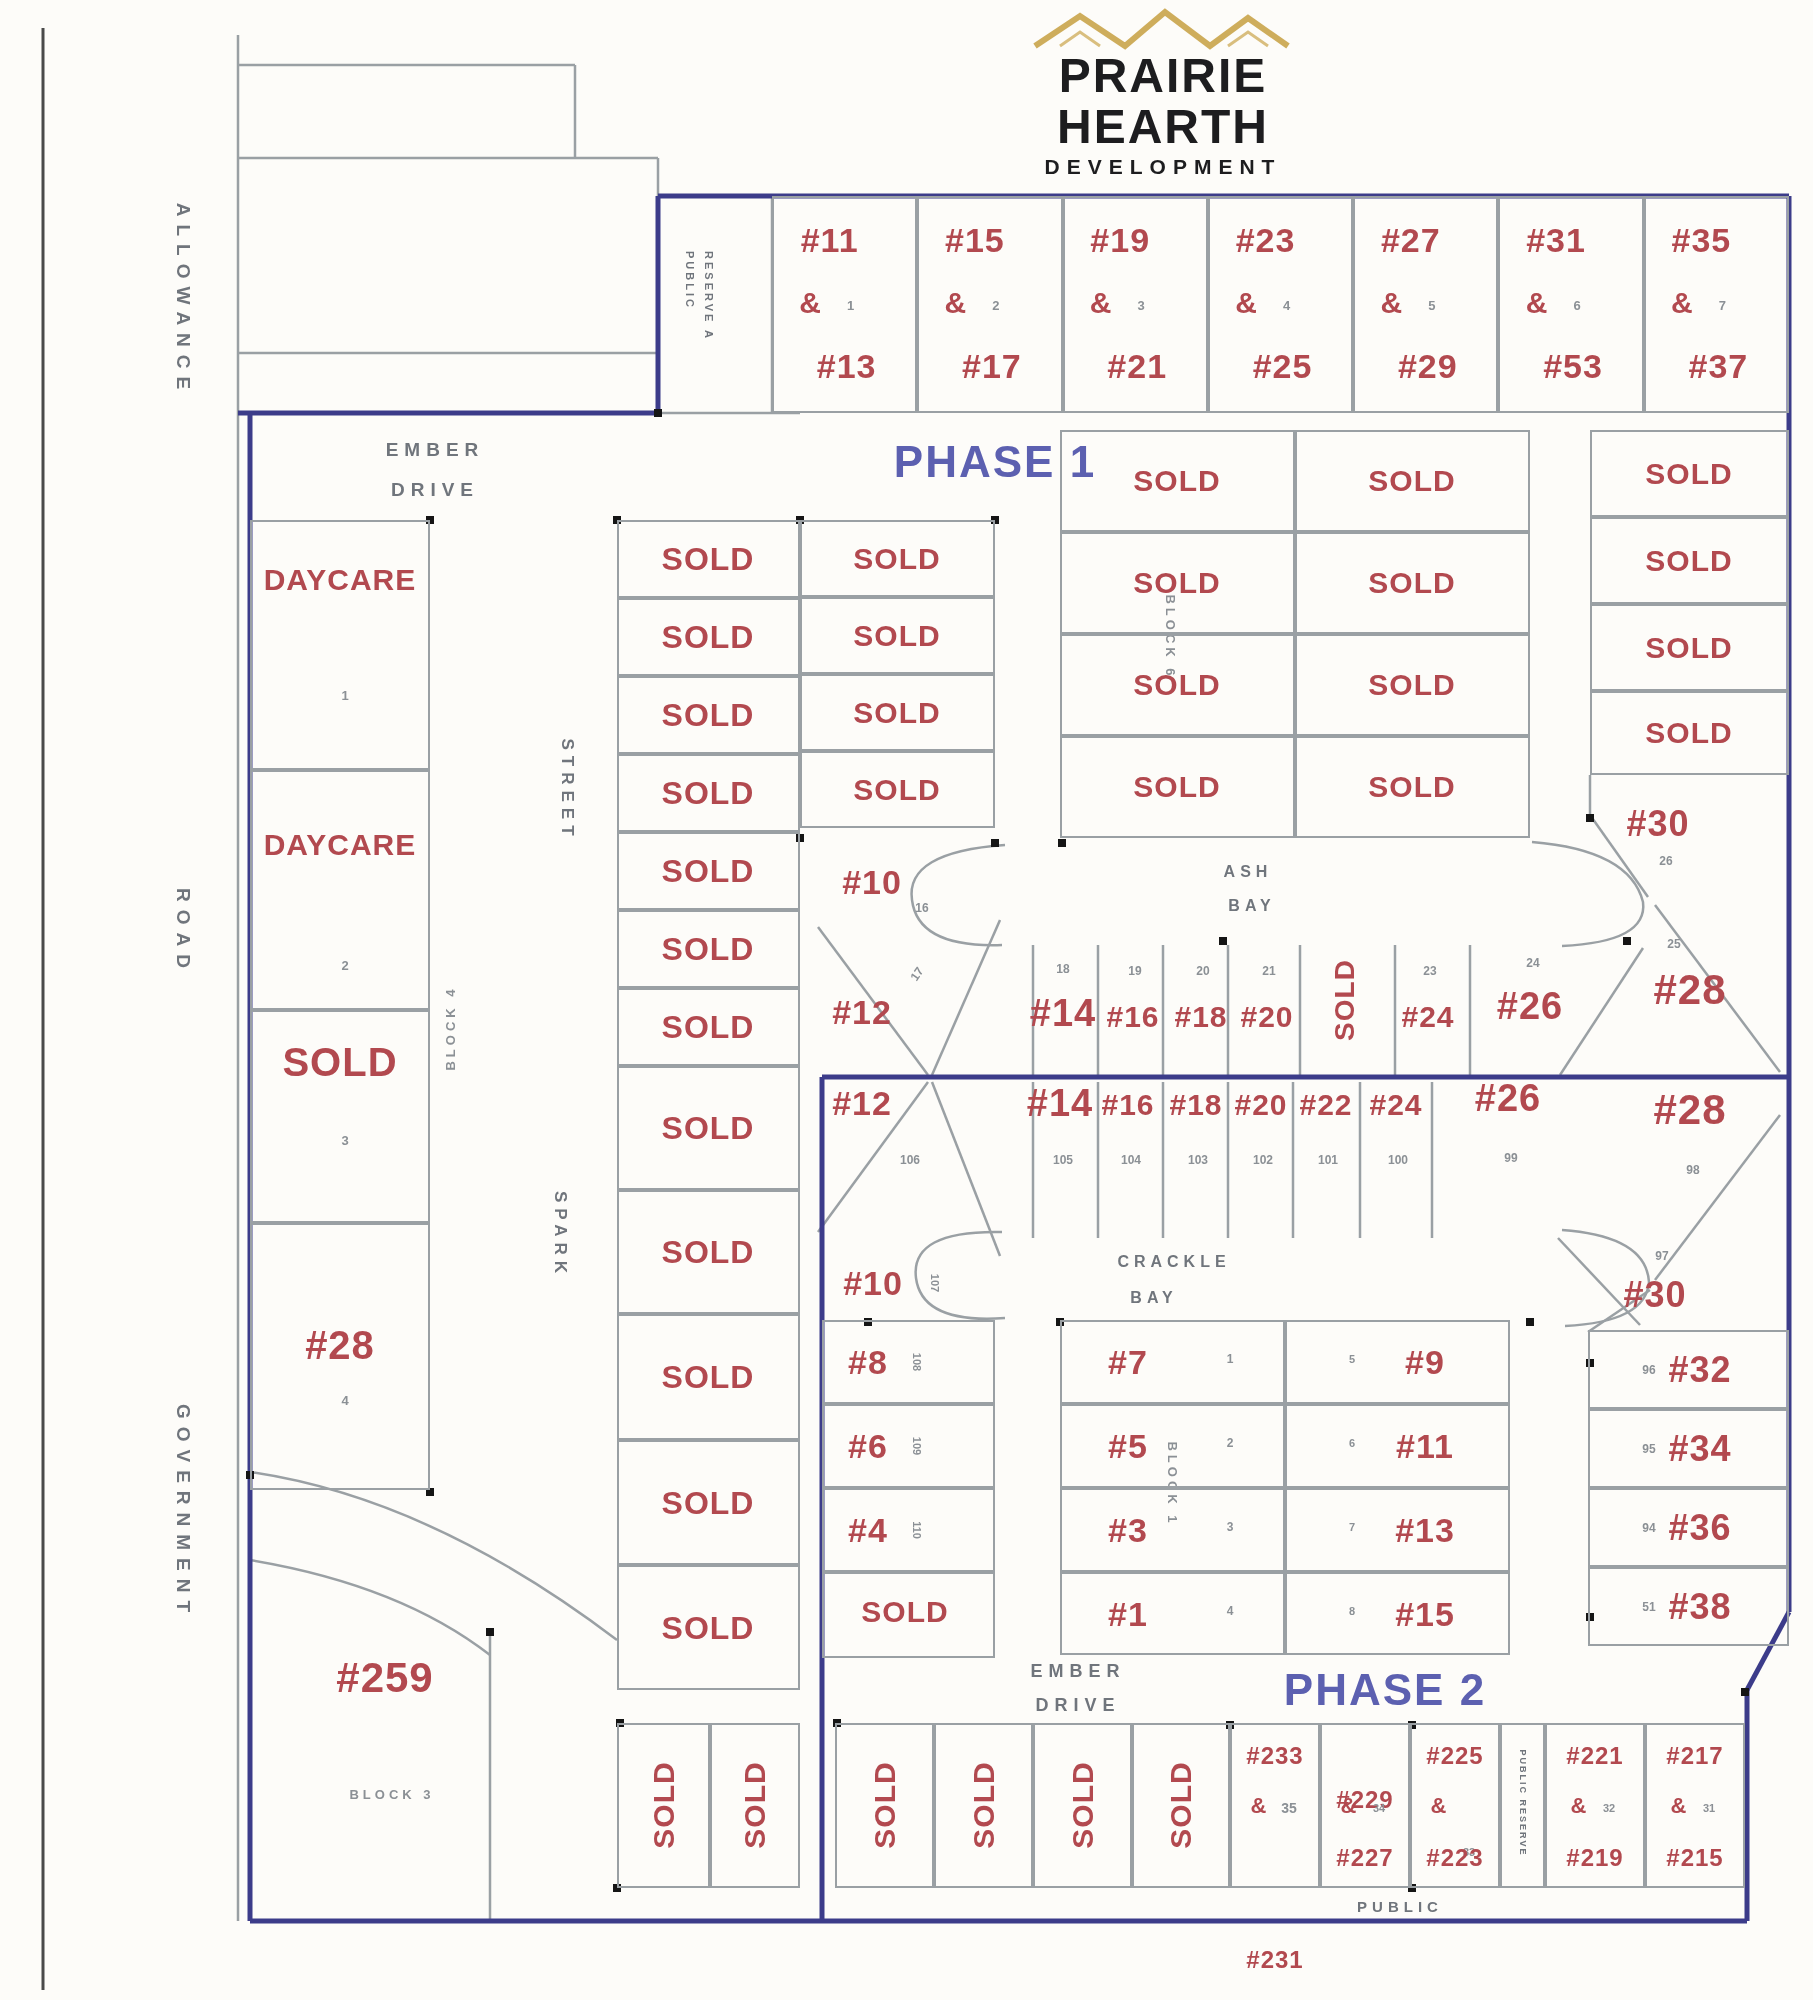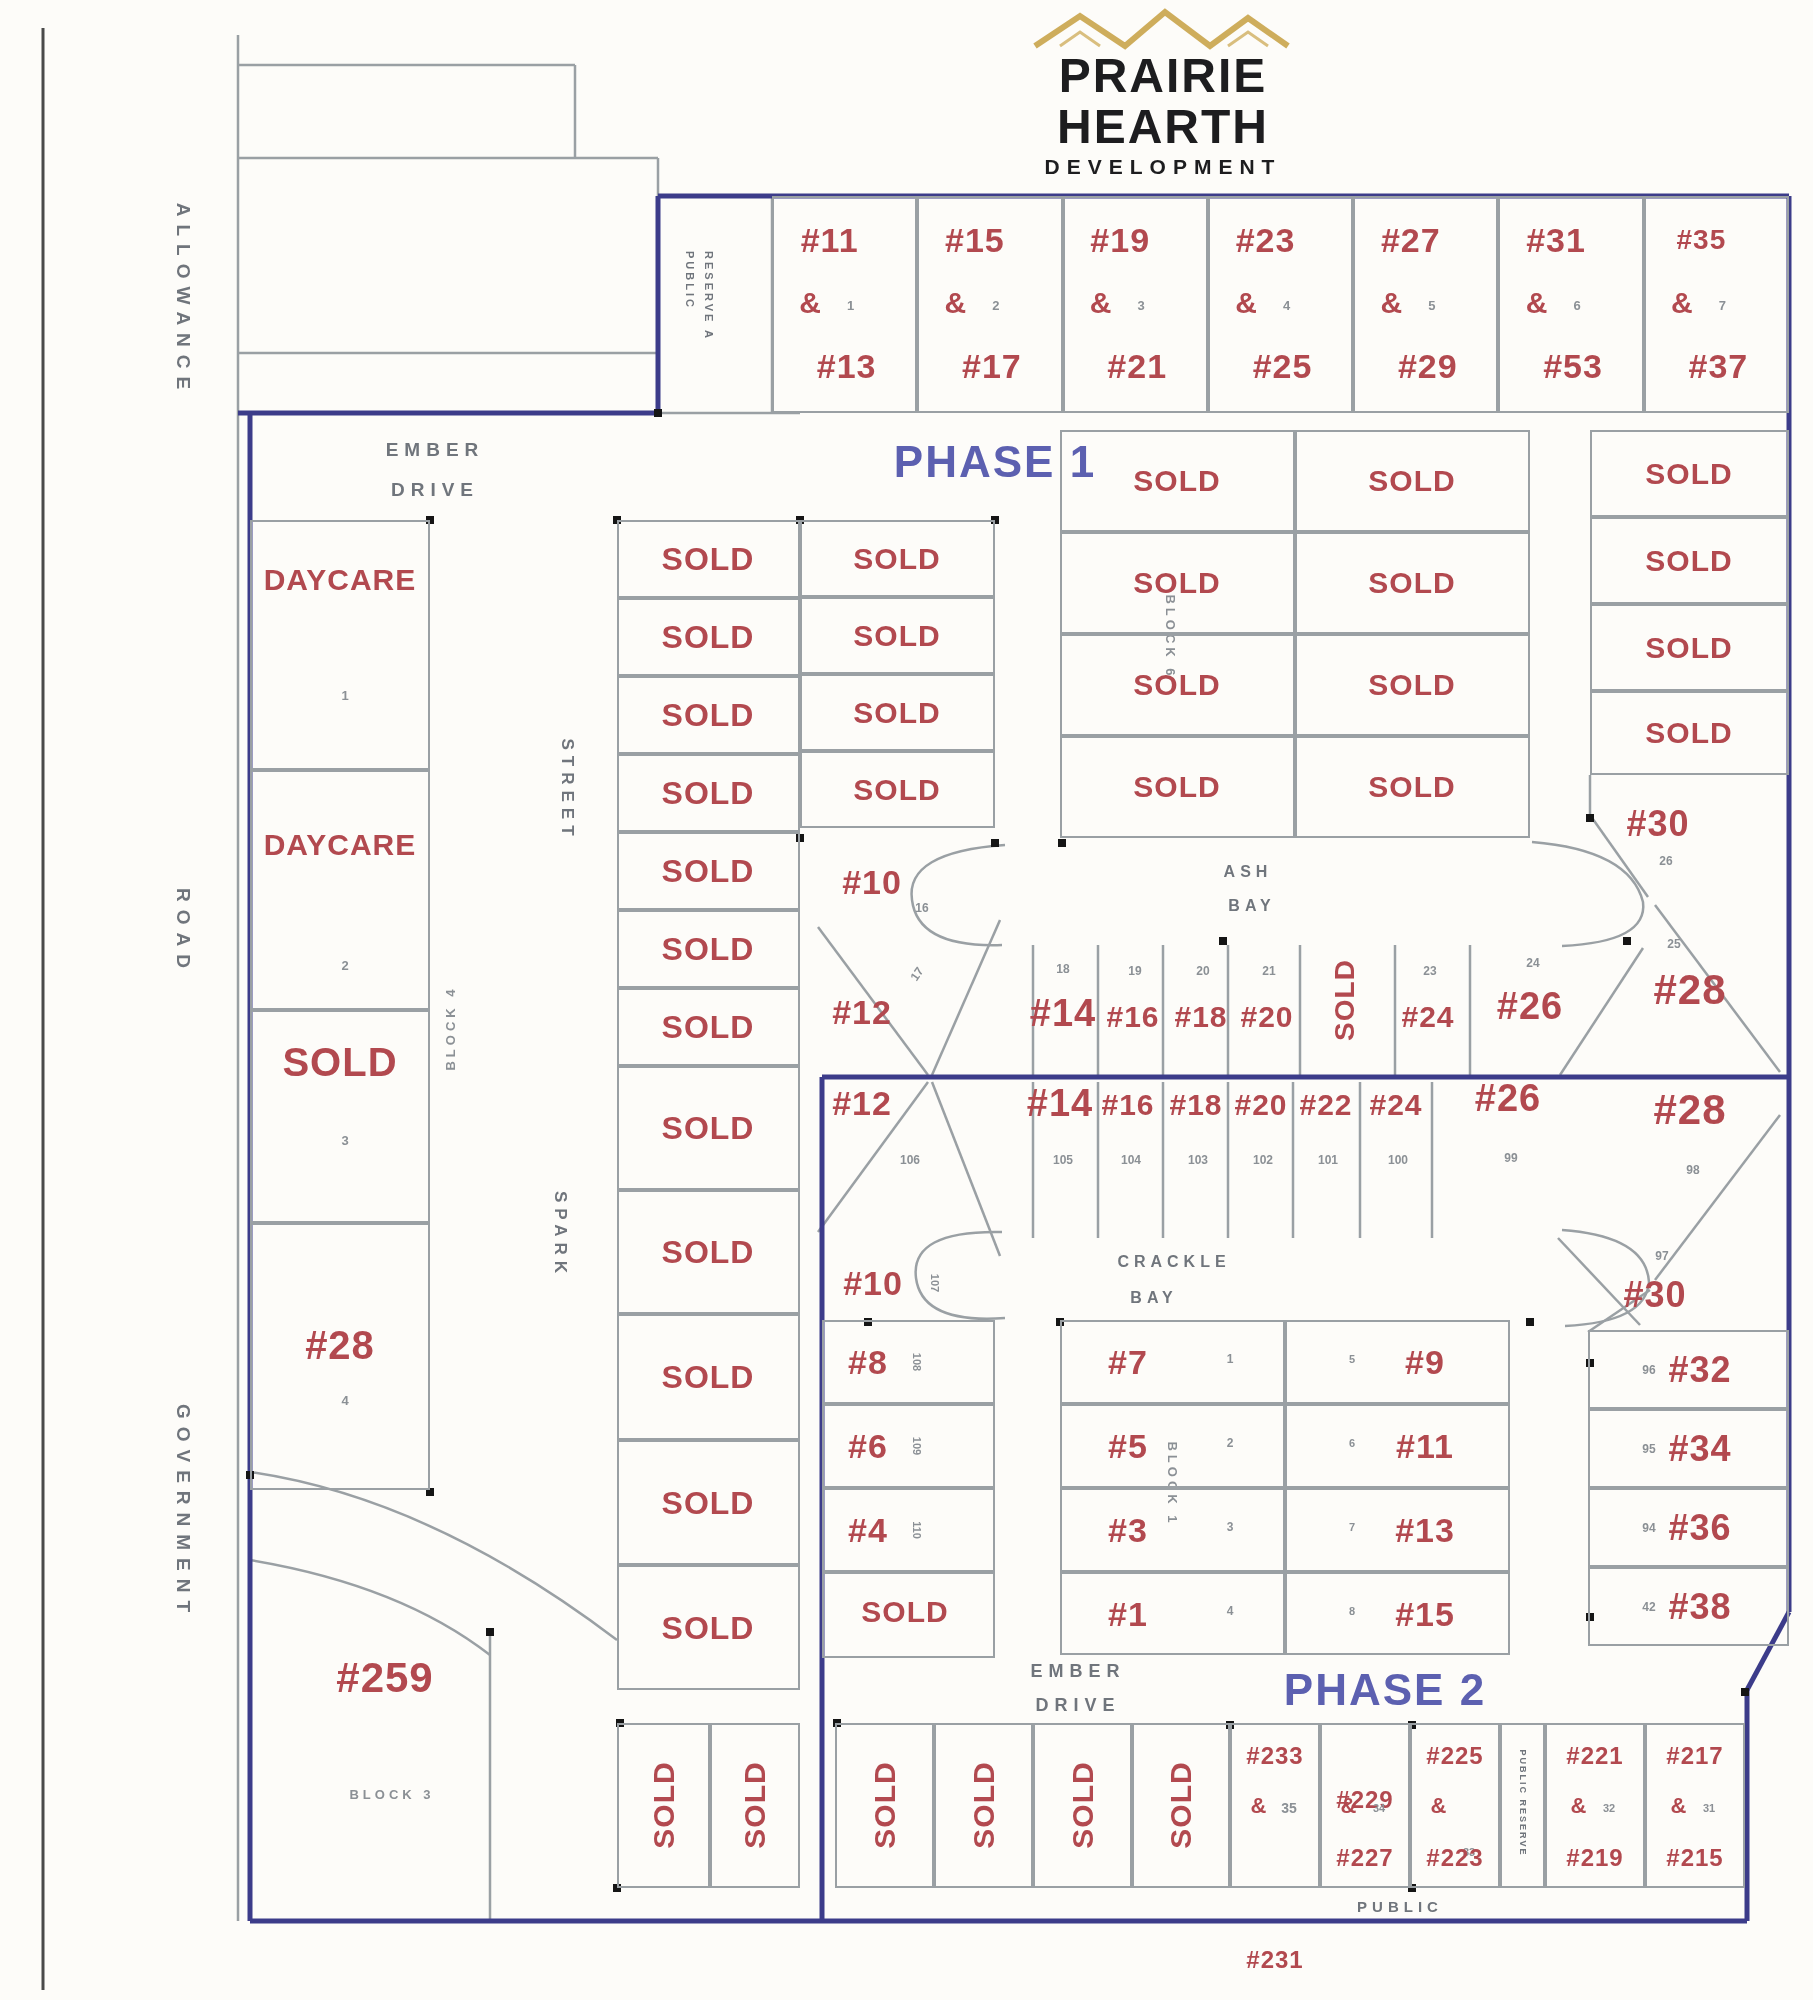--- a/index.html
+++ b/index.html
@@ -178,21 +178,21 @@
     <div class="t" style="left: 1410.79px; top: 240px; font-size: 34px;">#27</div>
     <div class="t" style="left: 1391.79px; top: 303px; font-size: 30px;">&amp;</div>
     <div class="t g" style="left: 1431.79px; top: 305px; font-size: 13px;">5</div>
     <div class="t" style="left: 1427.79px; top: 366px; font-size: 34px;">#29</div>
     <div class="cell" style="left: 1498.43px; top: 196px; width: 145.286px; height: 217px;"></div>
     <div class="t" style="left: 1556.07px; top: 240px; font-size: 34px;">#31</div>
     <div class="t" style="left: 1537.07px; top: 303px; font-size: 30px;">&amp;</div>
     <div class="t g" style="left: 1577.07px; top: 305px; font-size: 13px;">6</div>
     <div class="t" style="left: 1573.07px; top: 366px; font-size: 34px;">#53</div>
     <div class="cell" style="left: 1643.71px; top: 196px; width: 145.286px; height: 217px;"></div>
-    <div class="t" style="left: 1701.36px; top: 240px; font-size: 28px;">#35</div>
+    <div class="t" style="left: 1701.36px; top: 240px; font-size: 34px;">#35</div>
     <div class="t" style="left: 1682.36px; top: 303px; font-size: 30px;">&amp;</div>
     <div class="t g" style="left: 1722.36px; top: 305px; font-size: 13px;">7</div>
     <div class="t" style="left: 1718.36px; top: 366px; font-size: 34px;">#37</div>
     <div class="cell" style="left: 250px; top: 520px; width: 180px; height: 250px;"></div>
     <div class="t" style="left: 340px; top: 580px; font-size: 30px;">DAYCARE</div>
     <div class="t g" style="left: 345px; top: 695px; font-size: 13px;">1</div>
     <div class="cell" style="left: 250px; top: 770px; width: 180px; height: 240px;"></div>
     <div class="t" style="left: 340px; top: 845px; font-size: 30px;">DAYCARE</div>
     <div class="t g" style="left: 345px; top: 965px; font-size: 13px;">2</div>
     <div class="cell" style="left: 250px; top: 1010px; width: 180px; height: 213px;"></div>
@@ -339,21 +339,21 @@
     <div class="t" style="left: 1700px; top: 1369.5px; font-size: 36px;">#32</div>
     <div class="t g" style="left: 1649px; top: 1369.5px; font-size: 12px;">96</div>
     <div class="cell" style="left: 1588px; top: 1409px; width: 201px; height: 79px;"></div>
     <div class="t" style="left: 1700px; top: 1448.5px; font-size: 36px;">#34</div>
     <div class="t g" style="left: 1649px; top: 1448.5px; font-size: 12px;">95</div>
     <div class="cell" style="left: 1588px; top: 1488px; width: 201px; height: 79px;"></div>
     <div class="t" style="left: 1700px; top: 1527.5px; font-size: 36px;">#36</div>
     <div class="t g" style="left: 1649px; top: 1527.5px; font-size: 12px;">94</div>
     <div class="cell" style="left: 1588px; top: 1567px; width: 201px; height: 79px;"></div>
     <div class="t" style="left: 1700px; top: 1606.5px; font-size: 36px;">#38</div>
-    <div class="t g" style="left: 1649px; top: 1606.5px; font-size: 12px;">42</div>
+    <div class="t g" style="left: 1649px; top: 1606.5px; font-size: 12px;">51</div>
     <div class="cell" style="left: 617px; top: 1723px; width: 93px; height: 165px;"></div>
     <div class="t r90" style="left: 663.5px; top: 1805px; font-size: 30px;">SOLD</div>
     <div class="cell" style="left: 710px; top: 1723px; width: 90px; height: 165px;"></div>
     <div class="t r90" style="left: 755px; top: 1805px; font-size: 30px;">SOLD</div>
     <div class="cell" style="left: 835px; top: 1723px; width: 99px; height: 165px;"></div>
     <div class="t r90" style="left: 884.5px; top: 1805px; font-size: 30px;">SOLD</div>
     <div class="cell" style="left: 934px; top: 1723px; width: 99px; height: 165px;"></div>
     <div class="t r90" style="left: 983.5px; top: 1805px; font-size: 30px;">SOLD</div>
     <div class="cell" style="left: 1033px; top: 1723px; width: 99px; height: 165px;"></div>
     <div class="t r90" style="left: 1082.5px; top: 1805px; font-size: 30px;">SOLD</div>

